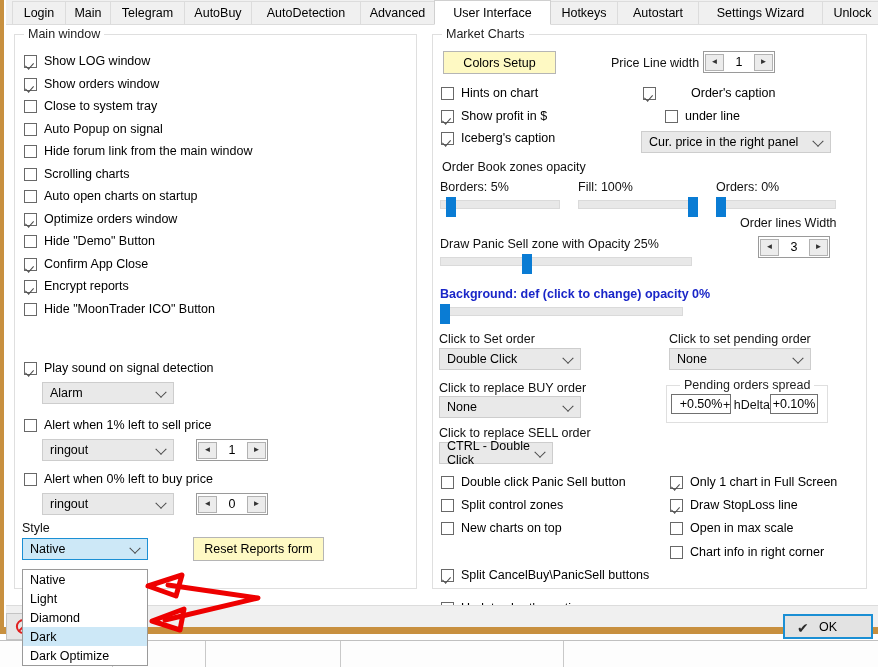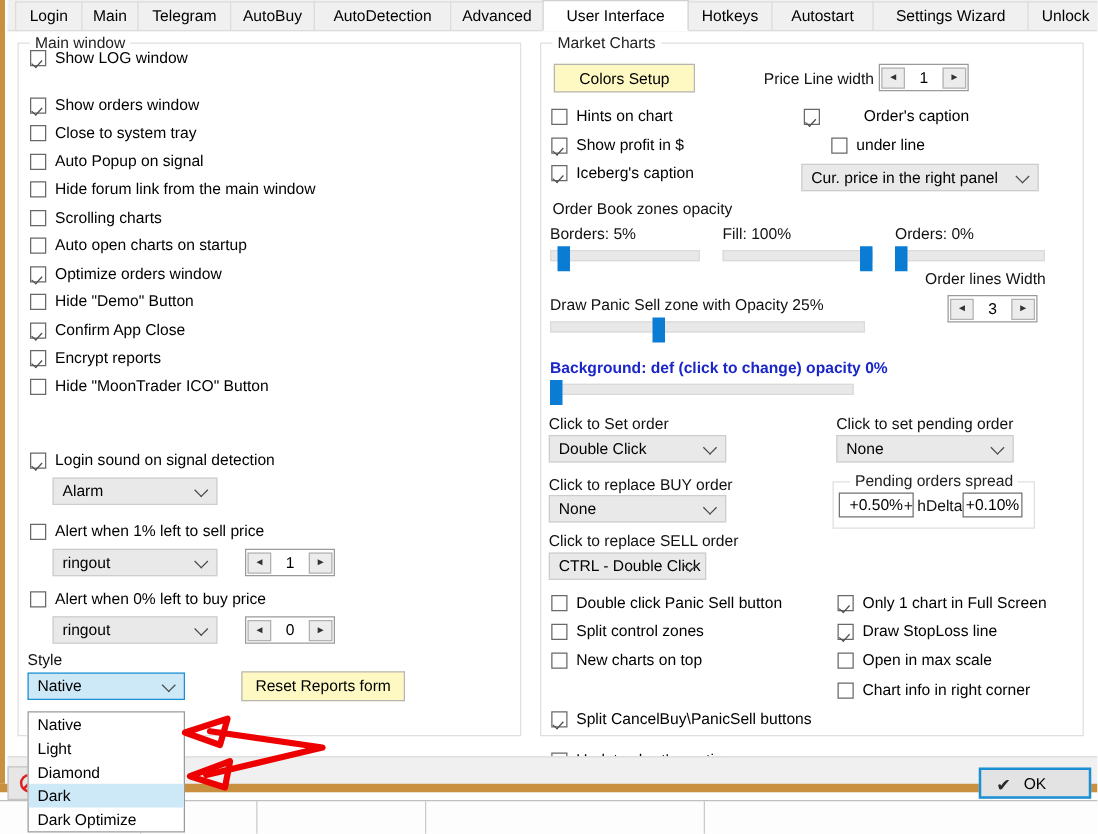--- a/index.html
+++ b/index.html
@@ -173,21 +173,21 @@
       <div class="tab" style="left: 816px; width: 61px;">
         <span>Unlock</span>
       </div>
     </div>
 
   <div class="groupbox" style="left:14px;top:34px;width:403px;height:555px;">
     <span class="gb-title">Main window</span>
   </div>
 
   <div id="left-checks">
-      <div class="cbrow" style="left: 24px; top: 38px;">
+      <div class="cbrow" style="left: 24px; top: 53px;">
         <span class="cbox checked"></span>
         <span class="cblabel">Show LOG window</span>
       </div>
       <div class="cbrow" style="left: 24px; top: 75.5px;">
         <span class="cbox checked"></span>
         <span class="cblabel">Show orders window</span>
       </div>
       <div class="cbrow" style="left: 24px; top: 98px;">
         <span class="cbox"></span>
         <span class="cblabel">Close to system tray</span>
@@ -225,21 +225,21 @@
         <span class="cblabel">Encrypt reports</span>
       </div>
       <div class="cbrow" style="left: 24px; top: 300.5px;">
         <span class="cbox"></span>
         <span class="cblabel">Hide "MoonTrader ICO" Button</span>
       </div>
     </div>
 
   <div class="cbrow" style="left:24px;top:360px;">
     <span class="cbox checked"></span>
-    <span class="cblabel">Login sound on signal detection</span>
+    <span class="cblabel">Play sound on signal detection</span>
   </div>
   <div class="combo" style="left:42px;top:382px;width:132px;">
     <span>Alarm</span>
     <span class="arrow"></span>
   </div>
 
   <div class="cbrow" style="left:24px;top:417px;">
     <span class="cbox"></span>
     <span class="cblabel">Alert when 1% left to sell price</span>
   </div>
@@ -363,21 +363,21 @@
     <span class="arrow"></span>
   </div>
 
   <span class="lbl" style="left:439px;top:381px;">Click to replace BUY order</span>
   <div class="combo" style="left:439px;top:396px;width:142px;">
     <span>None</span>
     <span class="arrow"></span>
   </div>
 
   <span class="lbl" style="left:439px;top:426px;">Click to replace SELL order</span>
-  <div class="combo" style="left:439px;top:442px;width:126px;">
+  <div class="combo" style="left:439px;top:442px;width:114px;">
     <span>CTRL - Double Click</span>
     <span class="arrow"></span>
   </div>
 
   <span class="lbl" style="left:669px;top:332px;">Click to set pending order</span>
   <div class="combo" style="left:669px;top:348px;width:142px;">
     <span>None</span>
     <span class="arrow"></span>
   </div>
 

